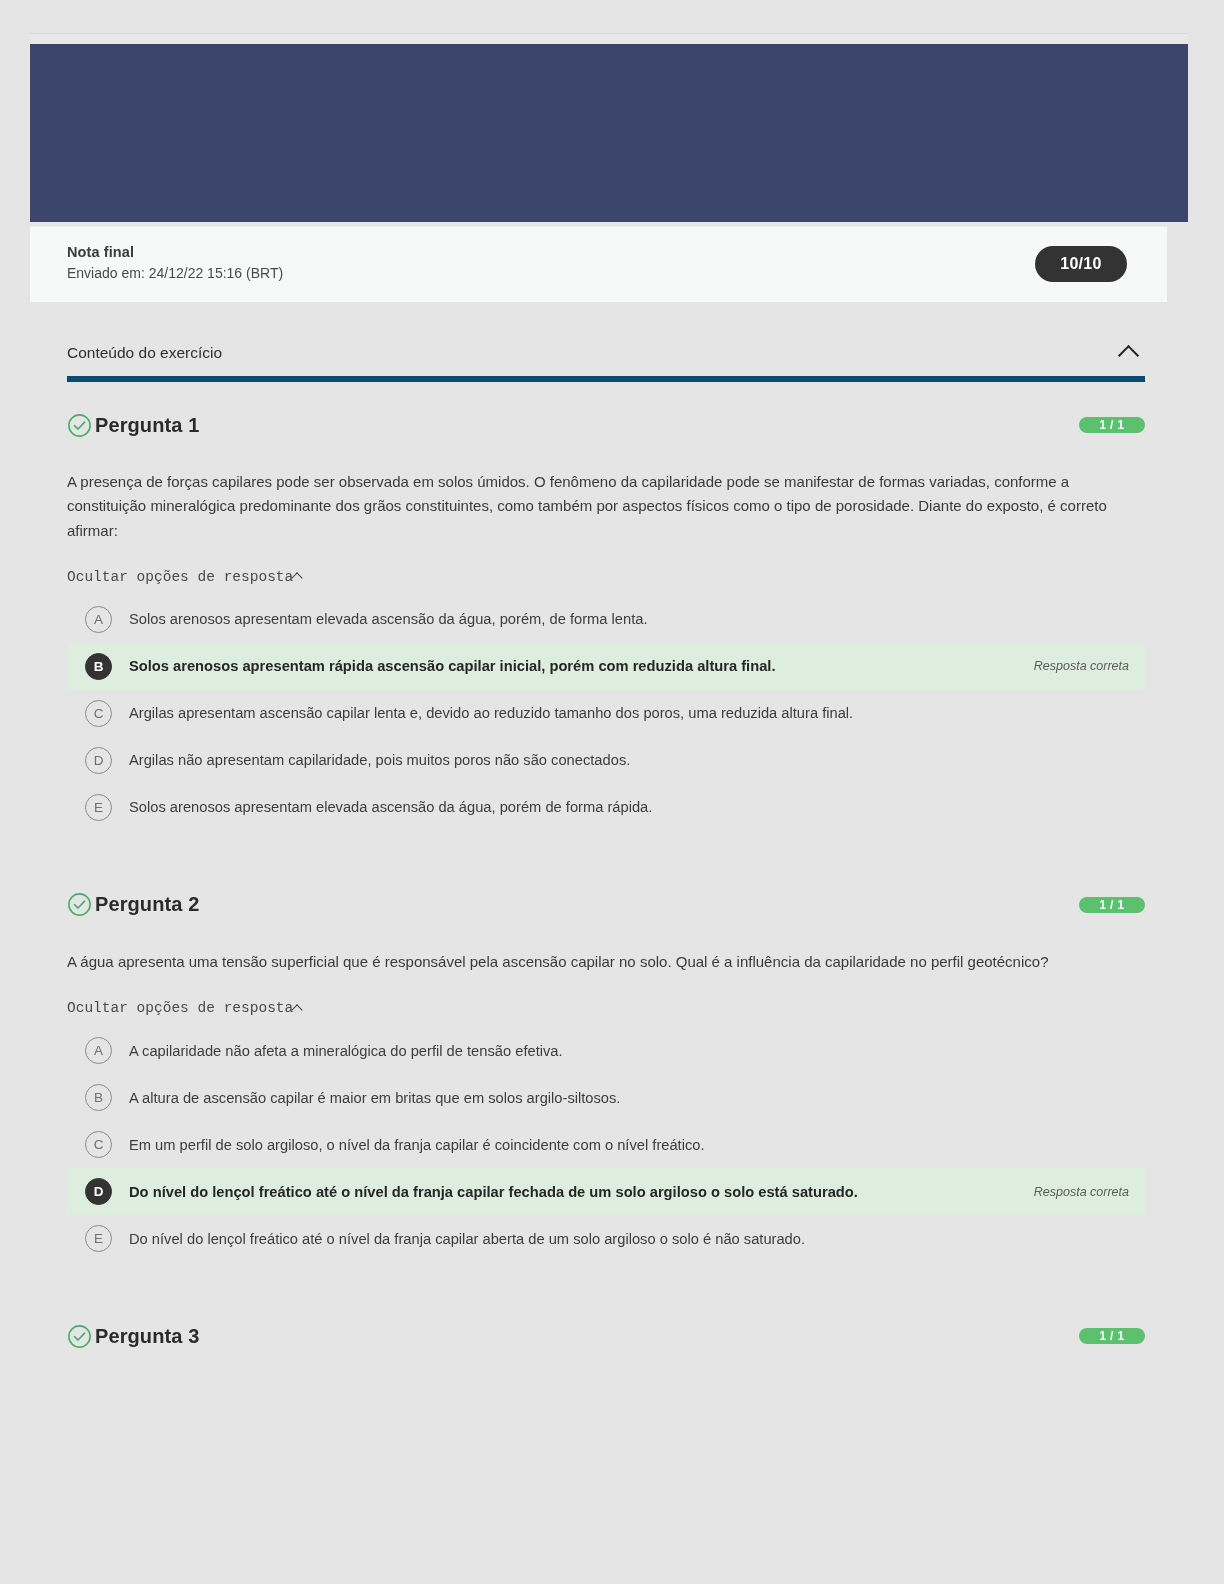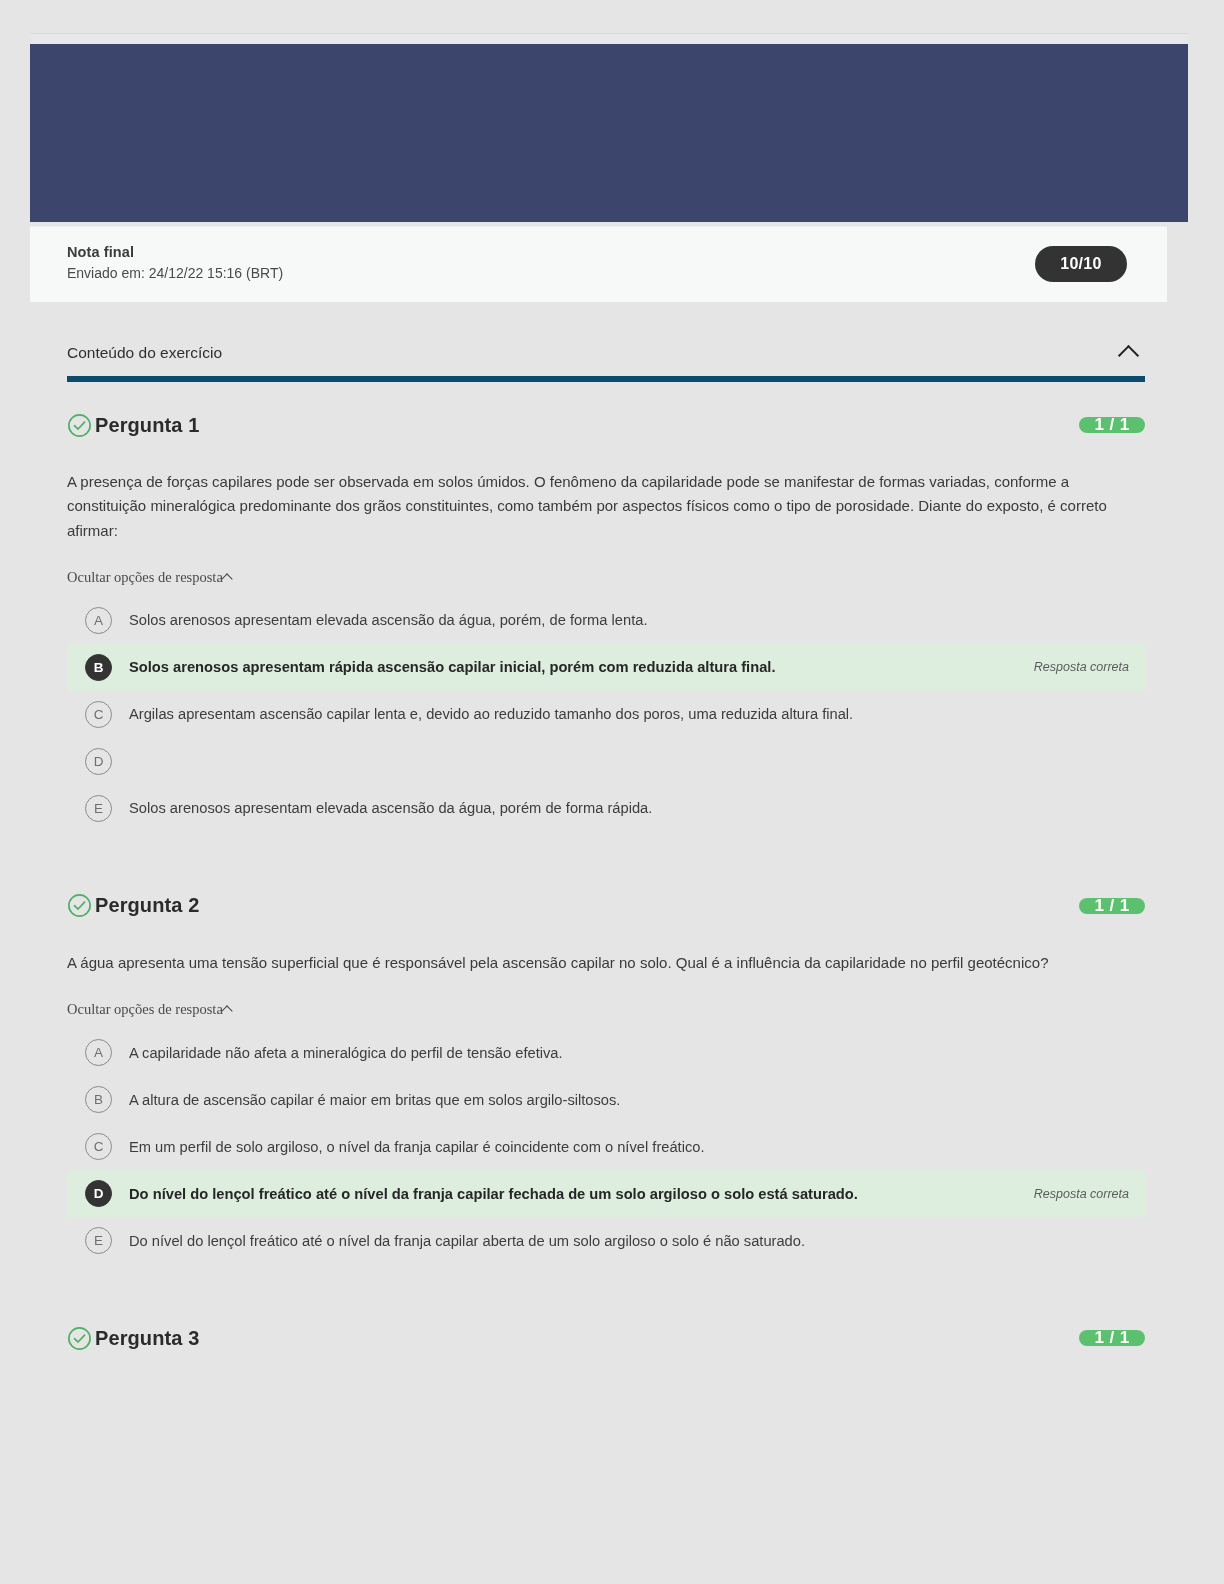--- a/index.html
+++ b/index.html
@@ -141,21 +141,21 @@
     font-weight: bold;
     color: #2b2b2b;
     letter-spacing: .1px;
   }
   .q-score {
     min-width: 66px;
     height: 16px;
     border-radius: 14px;
     background: #5cc16e;
     color: #ffffff;
-    font-size: 17px;
+    font-size: 12px;
     font-weight: bold;
     display: flex;
     align-items: center;
     justify-content: center;
     letter-spacing: .4px;
   }
 
   .q-body {
     margin-top: 24px;
     font-size: 15px;
@@ -167,21 +167,21 @@
   .toggle-options {
     margin-top: 26px;
     display: inline-flex;
     align-items: center;
     gap: 0;
     font-size: 14.5px;
     color: #4a4a4a;
     cursor: pointer;
     background: none;
     border: none;
-    font-family: Liberation Serif, serif;
+    font-family: Liberation Mono, monospace;
     justify-content: flex-end;
   }
   .toggle-caret {
     display: inline-block;
     width: 8px;
     height: 8px;
     border-left: 1.7px solid #444;
     border-top: 1.7px solid #444;
     transform: rotate(45deg);
     margin-top: 3px;
@@ -292,20 +292,21 @@
               <span class="opt-marker">B</span>
               <span class="opt-text">Solos arenosos apresentam rápida ascensão capilar inicial, porém com reduzida altura final.</span>
               <span class="opt-badge">Resposta correta</span>
             </div>
             <div class="option">
               <span class="opt-marker">C</span>
               <span class="opt-text">Argilas apresentam ascensão capilar lenta e, devido ao reduzido tamanho dos poros, uma reduzida altura final.</span>
             </div>
             <div class="option">
               <span class="opt-marker">D</span>
+              <span class="opt-text">Argilas não apresentam capilaridade, pois muitos poros não são conectados.</span>
             </div>
             <div class="option">
               <span class="opt-marker">E</span>
               <span class="opt-text">Solos arenosos apresentam elevada ascensão da água, porém de forma rápida.</span>
             </div>
           </div><div class="q-divider"></div></div>
         <div class="question"><div class="q-head">
             <div class="q-head-left">
               <span>
                 <svg class="check-icon" width="25" height="25" viewBox="0 0 24 24">

